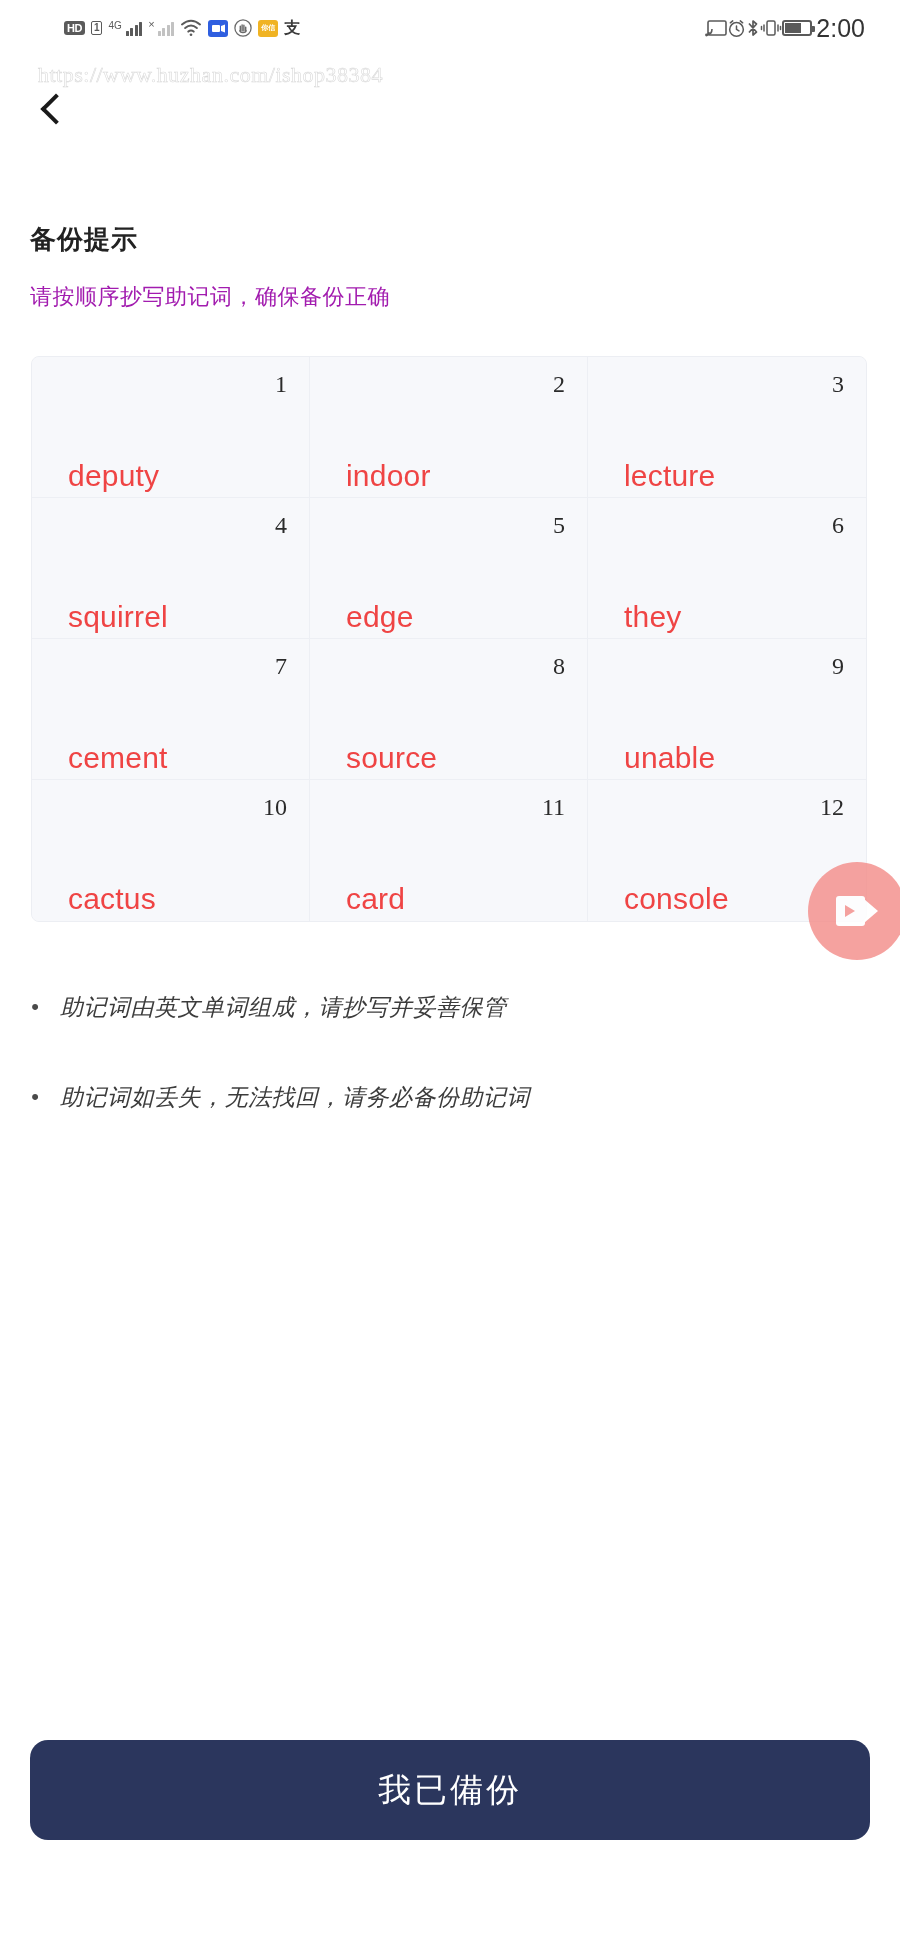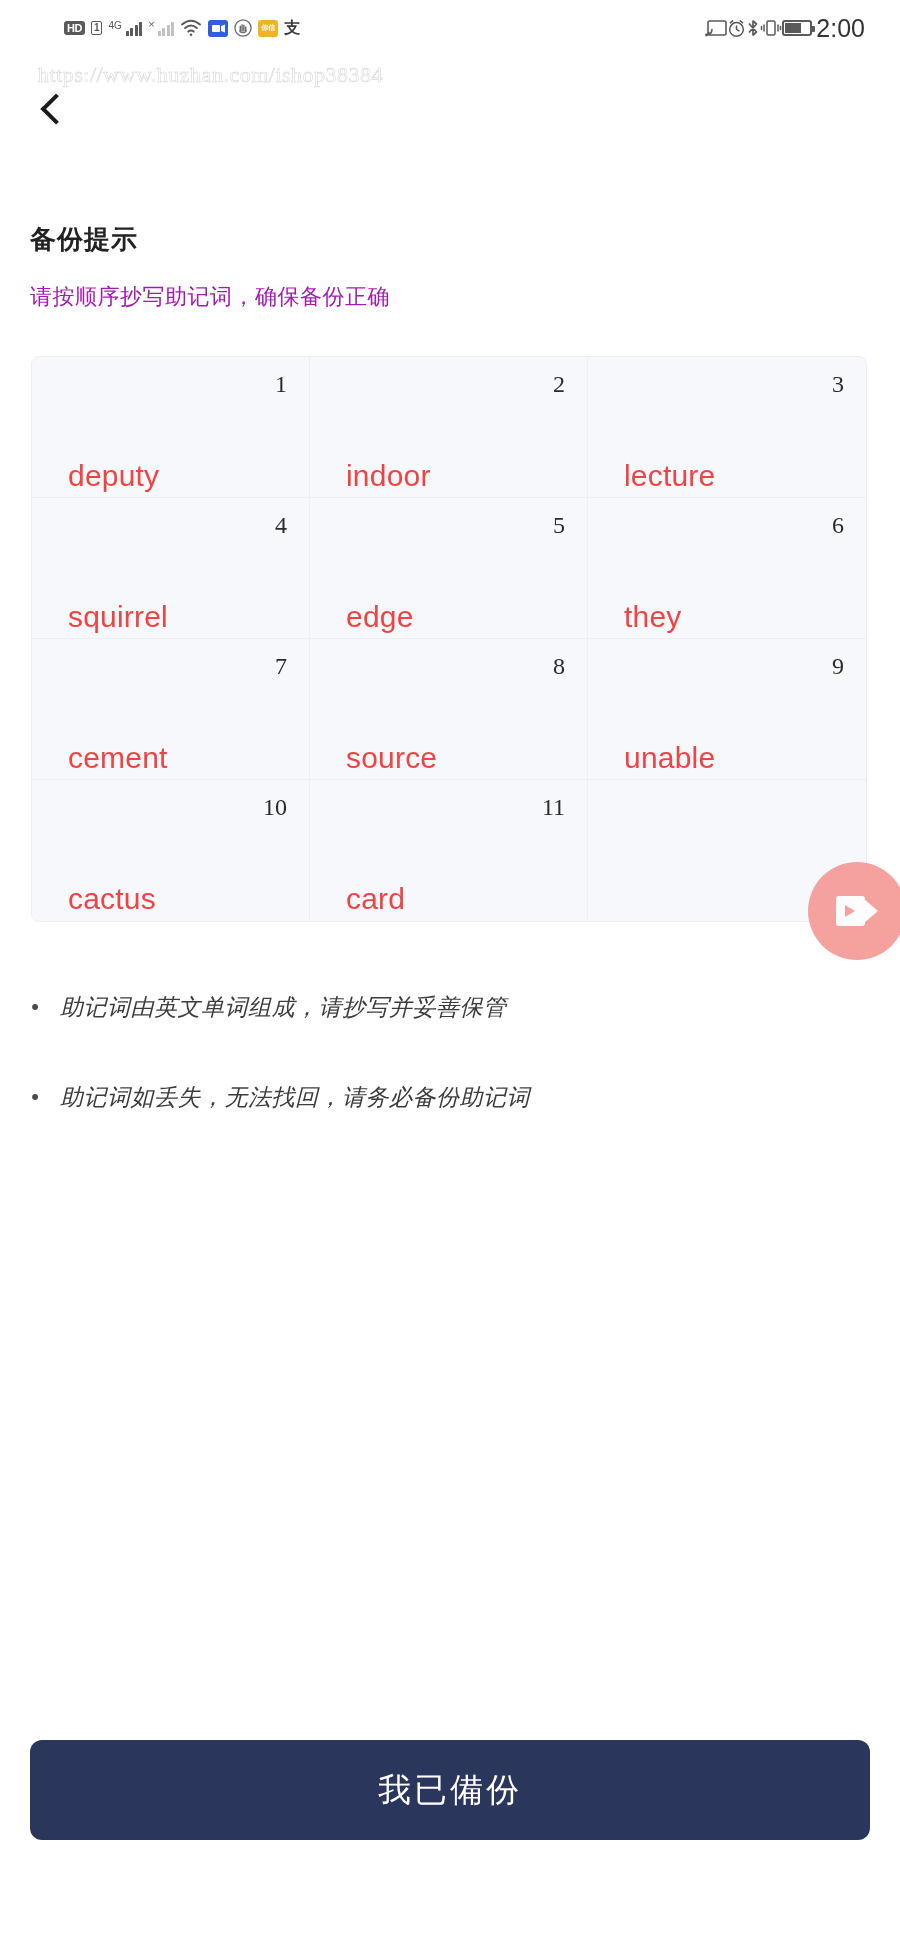--- a/index.html
+++ b/index.html
@@ -282,21 +282,21 @@
 
   
   .cta {
     position: absolute;
     left: 30px;
     top: 1740px;
     width: 840px;
     height: 100px;
     background: #2b365d;
     border: none;
-    border-radius: 12px;
+    border-radius: 18px;
     color: #ffffff;
     font-size: 33px;
     letter-spacing: 3px;
     font-family: Liberation Serif, serif;
     cursor: pointer;
   }
 </style>
 </head>
 <body>
 
@@ -426,20 +426,24 @@
           <span class="num">9</span>
           <span class="word">unable</span>
         </div>
         <div class="cell">
           <span class="num">10</span>
           <span class="word">cactus</span>
         </div>
         <div class="cell">
           <span class="num">11</span>
           <span class="word">card</span>
+        </div>
+        <div class="cell">
+          <span class="num">12</span>
+          <span class="word">console</span>
         </div>
       </div>
   </div>
 
   <div class="fab">
     <span class="cam">
       <span class="body"></span>
       <span class="lens"></span>
       <span class="play"></span>
     </span>

